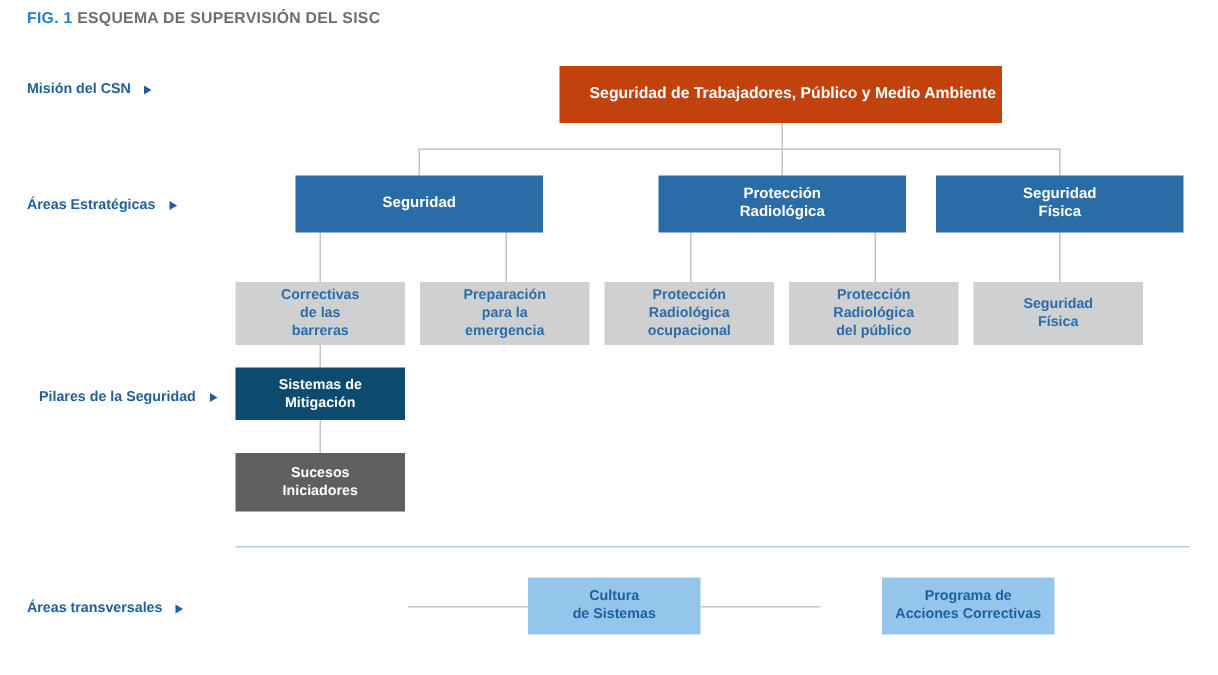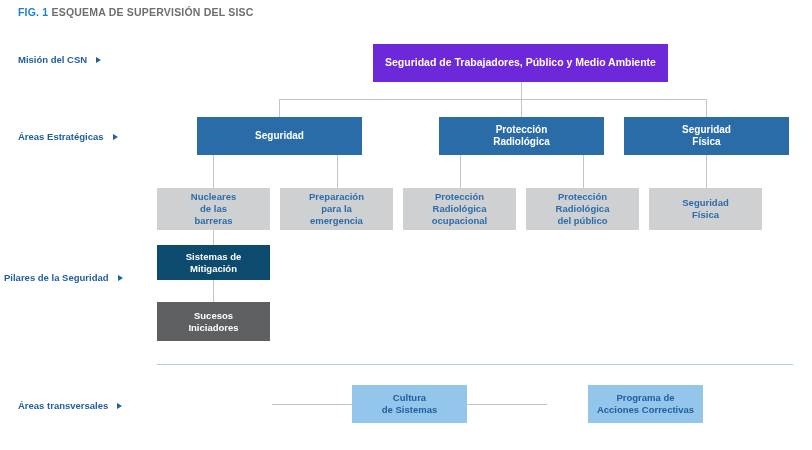--- a/index.html
+++ b/index.html
@@ -40,21 +40,21 @@
     position:absolute;
     display:flex;align-items:center;justify-content:center;
     text-align:center;
     font-weight:bold;
     line-height:1.25;
     box-sizing:border-box;
     padding:2px 4px;
   }
   .box span{display:block;}
 
-  .b-mission{background:#6d28d9;color:#ffffff;font-size:10.5px;}
+  .b-mission{background:#c2410c;color:#ffffff;font-size:10.5px;justify-content:flex-end;}
   .b-strategic{background:#2a6ca8;color:#ffffff;font-size:10px;}
   .b-gray{background:#cfd0d2;color:#2b6cab;font-size:9.5px;}
   .b-midgray{background:#0c4a6e;color:#ffffff;font-size:9.5px;}
   .b-darkgray{background:#5e5f60;color:#ffffff;font-size:9.5px;}
   .b-lightblue{background:#93c6ea;color:#1f5fa0;font-size:9.5px;}
 
   
   .conn{position:absolute;background:#c3c4c6;}
   .conn.v{width:1px;}
   .conn.h{height:1px;}
@@ -71,21 +71,21 @@
   </div>
 
   <div class="row-label" style="left:18px;top:54px;">
     <span>Misión del CSN</span>
     <span class="tri"></span>
   </div>
   <div class="row-label" style="left:18px;top:131px;">
     <span>Áreas Estratégicas</span>
     <span class="tri"></span>
   </div>
-  <div class="row-label" style="left:4px;top:259px;margin-top:13px;">
+  <div class="row-label" style="left:26px;top:259px;">
     <span>Pilares de la Seguridad</span>
     <span class="tri"></span>
   </div>
   <div class="row-label" style="left:18px;top:400px;">
     <span>Áreas transversales</span>
     <span class="tri"></span>
   </div>
 
   <div class="conn v" style="left:521px;top:82px;height:18px;"></div>
 
@@ -128,21 +128,21 @@
   </div>
   <div class="box b-strategic" style="left:624px;top:117px;width:165px;height:38px;">
     <div>
       <span>Seguridad</span>
       <span>Física</span>
     </div>
   </div>
 
   <div class="box b-gray" style="left:157px;top:188px;width:113px;height:42px;">
     <div>
-      <span>Nucleares</span>
+      <span>Correctivas</span>
       <span>de las</span>
       <span>barreras</span>
     </div>
   </div>
   <div class="box b-gray" style="left:280px;top:188px;width:113px;height:42px;">
     <div>
       <span>Preparación</span>
       <span>para la</span>
       <span>emergencia</span>
     </div>

